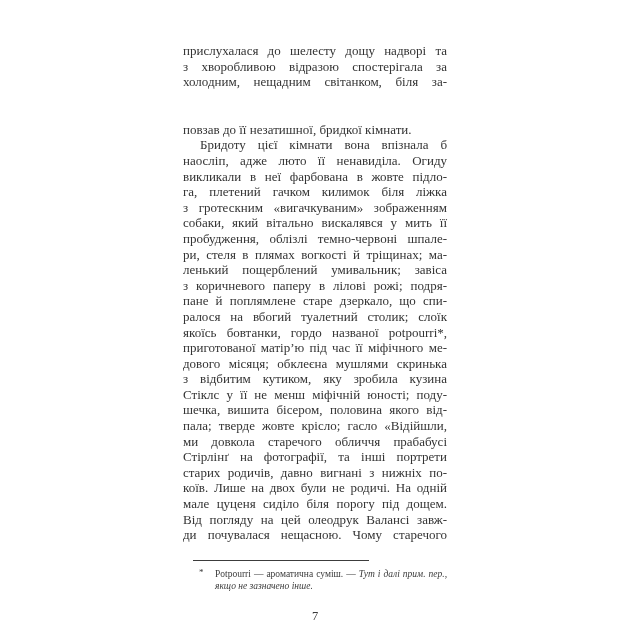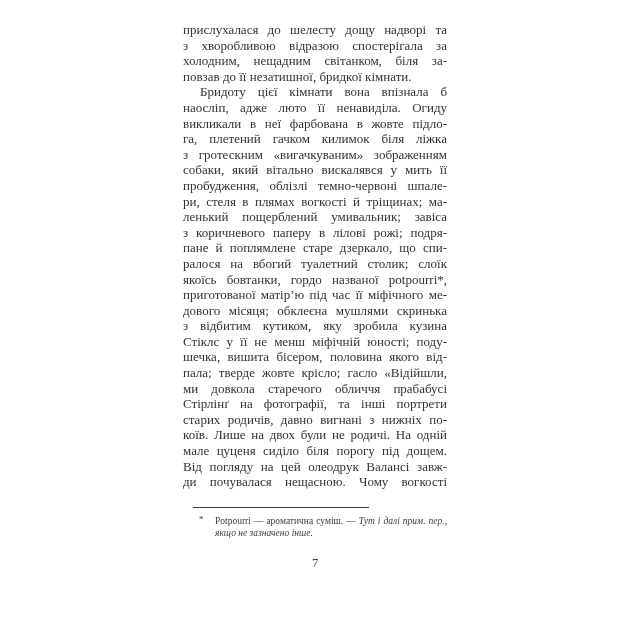--- a/index.html
+++ b/index.html
@@ -9,36 +9,37 @@
   }
   body {
     width: 630px;
     height: 630px;
     overflow: hidden;
     font-family: "Liberation Serif", serif;
   }
   .page {
     width: 264px;
     margin: 0 auto;
-    padding-top: 22px;
+    padding-top: 43px;
     color: #333333;
   }
   .text-block {
     width: 100%;
   }
   .line {
     font-size: 13px;
     line-height: 15.6px;
     text-align: justify;
     text-align-last: justify;
     white-space: normal;
     color: #333333;
   }
   .line.last {
     text-align-last: left;
+    margin-top: 32px;
   }
   .line.indent {
     text-indent: 17px;
   }
   .footnote-sep {
     width: 176px;
     height: 1px;
     background: #3c3c3c;
     margin: 17px 0 7px 10px;
   }
@@ -94,21 +95,21 @@
       <div class="line">з відбитим кутиком, яку зробила кузина</div>
       <div class="line">Стіклс у її не менш міфічній юності; поду-</div>
       <div class="line">шечка, вишита бісером, половина якого від-</div>
       <div class="line">пала; тверде жовте крісло; гасло «Відійшли,</div>
       <div class="line">ми довкола старечого обличчя прабабусі</div>
       <div class="line">Стірлінґ на фотографії, та інші портрети</div>
       <div class="line">старих родичів, давно вигнані з нижніх по-</div>
       <div class="line">коїв. Лише на двох були не родичі. На одній</div>
       <div class="line">мале цуценя сиділо біля порогу під дощем.</div>
       <div class="line">Від погляду на цей олеодрук Валансі завж-</div>
-      <div class="line">ди почувалася нещасною. Чому вогкості</div>
+      <div class="line">ди почувалася нещасною. Чому старечого</div>
     </div>
 
   <div class="footnote-sep"></div>
 
   <div class="footnote">
     <span class="fn-marker">*</span><span>Potpourri — ароматична суміш. — </span><span class="fn-italic">Тут і далі прим. пер., якщо не зазначено інше.</span>
   </div>
 
   <div class="page-number">7</div>
 

